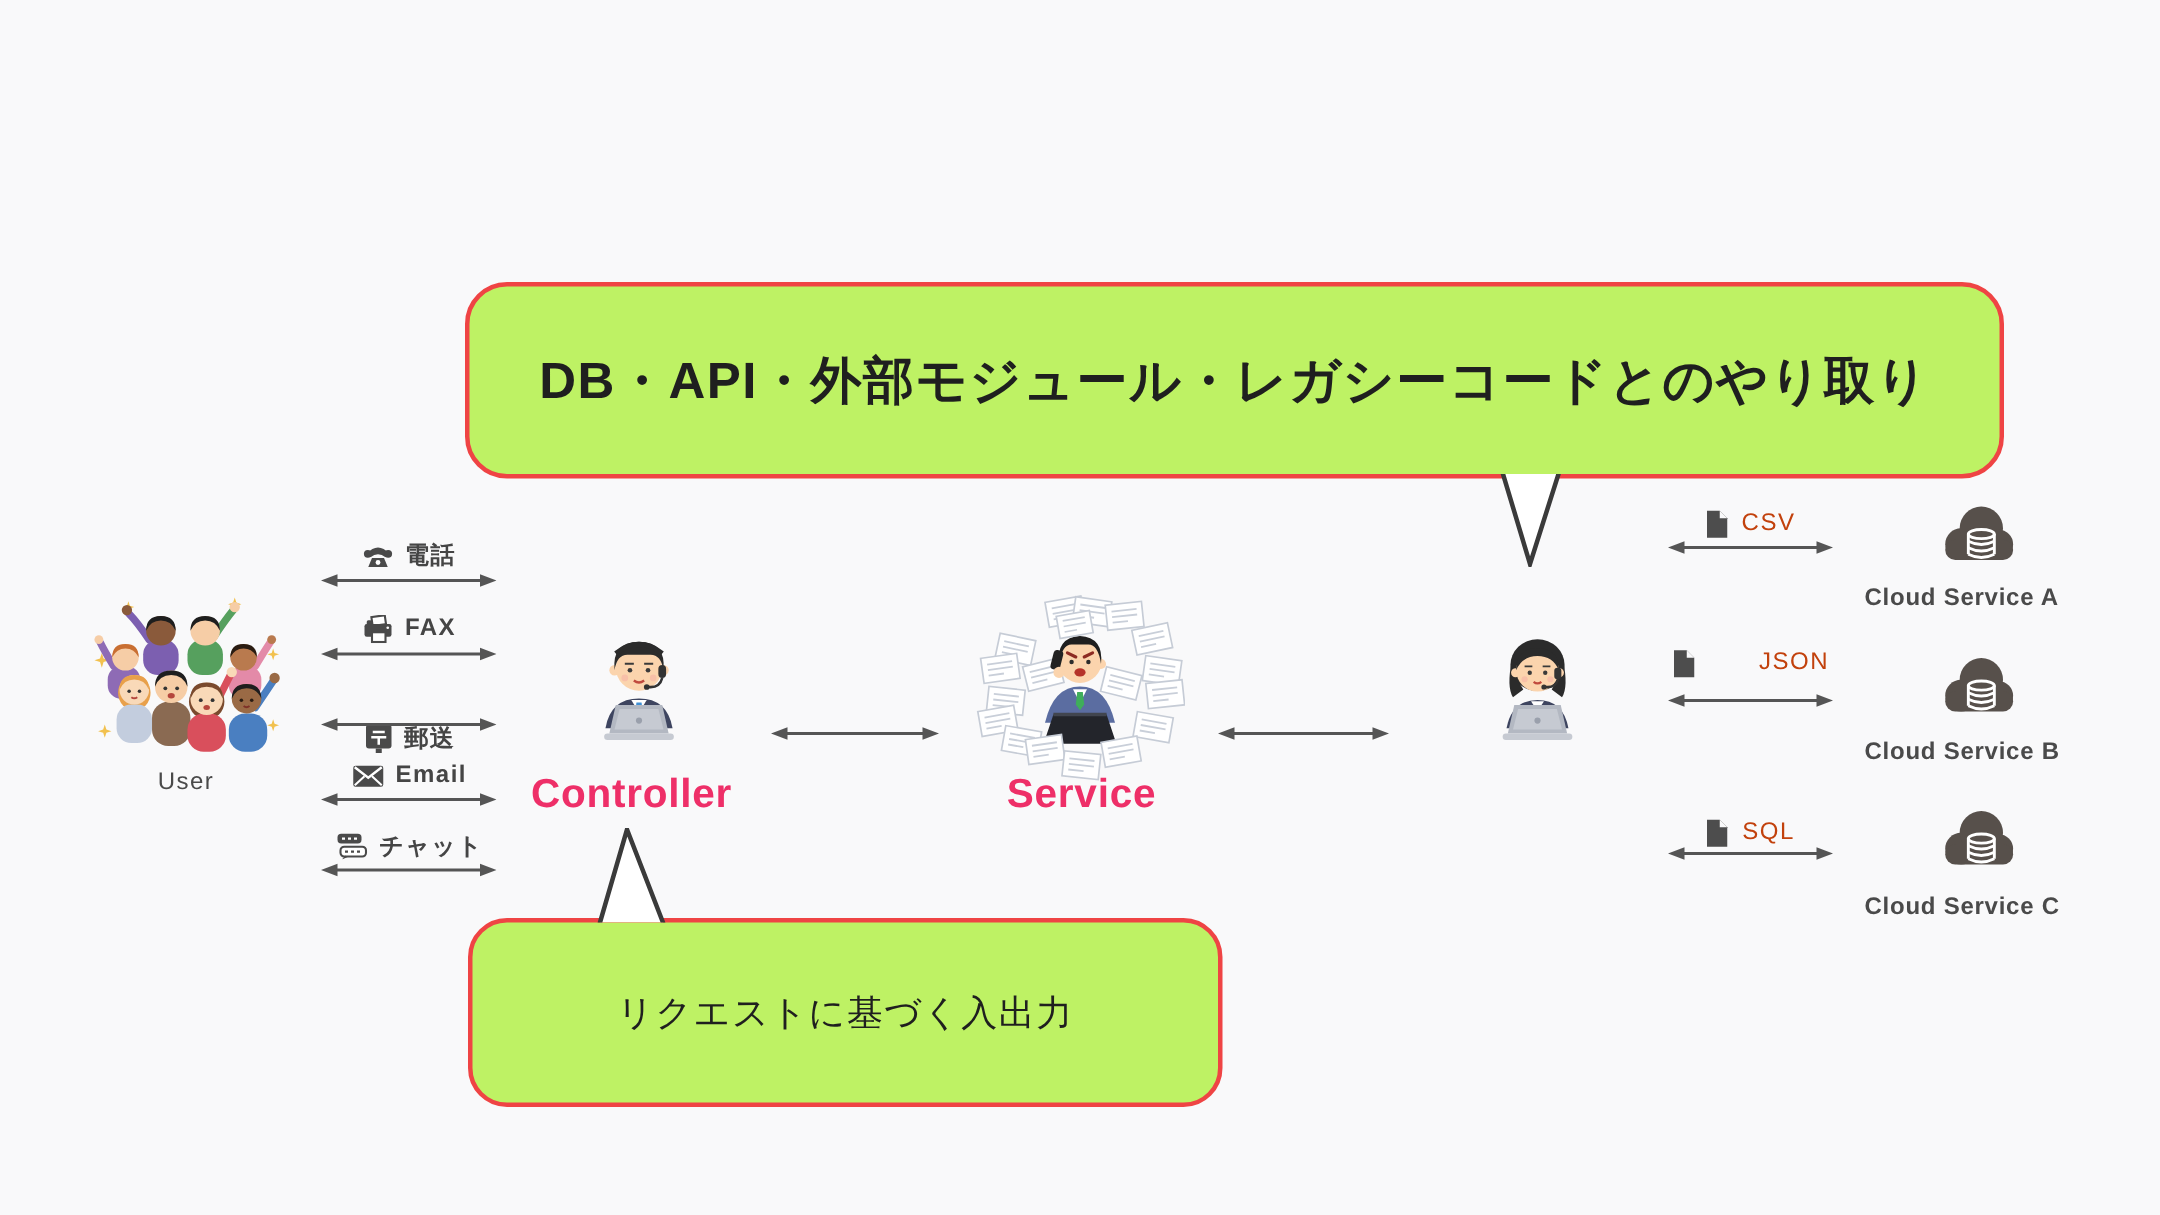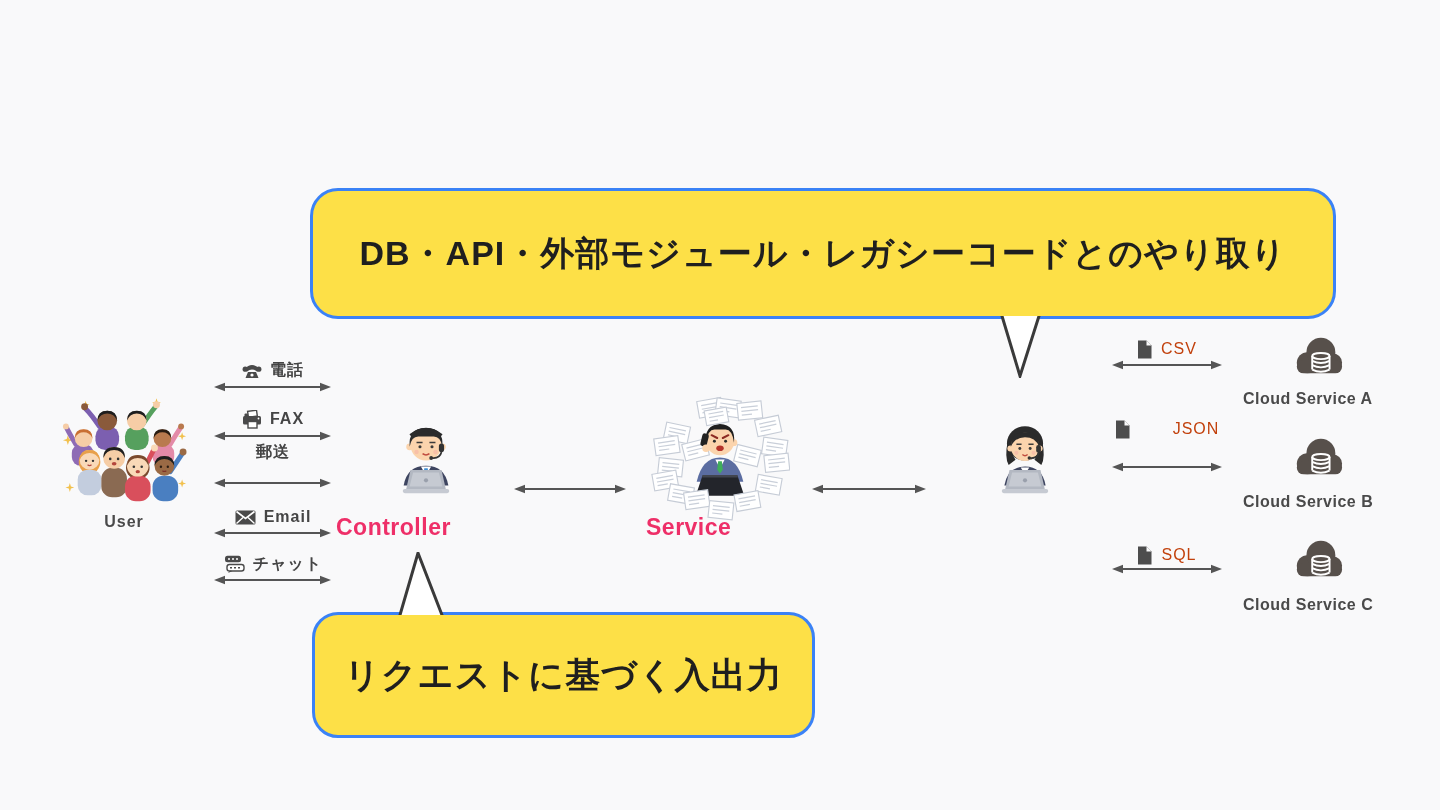--- a/index.html
+++ b/index.html
@@ -1,29 +1,29 @@
 <!DOCTYPE html>
 <html><head>
 <meta charset="utf-8">
 <style>
   html,body{margin:0;padding:0;background:#f9f9fa;}
   .canvas{position:relative;width:1440px;height:810px;background:#f9f9fa;overflow:hidden;
           font-family:"Liberation Sans","DejaVu Sans",sans-serif;color:#4a4a4a;}
   .abs{position:absolute;}
   .title{left:58px;top:68px;font-size:48px;font-weight:800;color:#3a6ba6;letter-spacing:9px;}
-  .bubble{position:absolute;box-sizing:border-box;background:#fde047;border:3px solid #3b82f6;
+  .bubble{position:absolute;box-sizing:border-box;background:#bef264;border:3px solid #ef4444;
           border-radius:28px;display:flex;align-items:center;justify-content:center;}
   .bubble-top{left:310px;top:188px;width:1026px;height:131px;}
   .bubble-top .btxt{font-size:34px;font-weight:800;color:#1f1f1f;letter-spacing:1px;}
   .bubble-bottom{left:312px;top:612px;width:503px;height:126px;border-radius:26px;}
-  .bubble-bottom .btxt{font-size:35px;font-weight:700;color:#1f1f1f;letter-spacing:1px;}
+  .bubble-bottom .btxt{font-size:24px;font-weight:400;color:#1f1f1f;letter-spacing:1px;}
   .tail{position:absolute;}
-  .user-label{left:60px;top:513px;width:128px;text-align:center;font-size:16px;font-weight:700;
+  .user-label{left:60px;top:513px;width:128px;text-align:center;font-size:16px;font-weight:400;
               color:#4a4a4a;letter-spacing:1px;}
-  .role-label{position:absolute;font-size:23px;font-weight:800;color:#ee2f68;
+  .role-label{position:absolute;text-align:center;font-size:27px;font-weight:800;color:#ee2f68;
               letter-spacing:.5px;}
   .ch-row{display:flex;align-items:center;justify-content:center;gap:8px;width:118px;height:24px;}
   .ch-label{font-size:16px;font-weight:600;color:#454545;letter-spacing:1px;white-space:nowrap;}
   .fmt-row{display:flex;align-items:center;justify-content:center;gap:9px;width:110px;height:22px;}
   .fmt-label{font-size:16px;font-weight:500;color:#c2410c;letter-spacing:1px;}
   .cloud-label{position:absolute;width:150px;text-align:left;font-size:16px;font-weight:700;
                color:#4a4a4a;letter-spacing:.5px;}
 </style>
 </head>
 <body>
@@ -137,21 +137,21 @@
       <circle cx="16.5" cy="8.5" r="0.9" fill="#fff"></circle>
     </svg>
     <span class="ch-label">FAX</span>
   </div>
   <svg class="abs" style="left:214px;top:430px;" width="117" height="12">
     <line x1="9" y1="6" x2="108" y2="6" stroke="#555" stroke-width="2"></line>
     <polygon points="0,6 11,1.8 11,10.2" fill="#555"></polygon>
       <polygon points="117,6 106,1.8 106,10.2" fill="#555"></polygon>
   </svg>
 
-  <div class="abs ch-row" style="left:214px;top:436px;flex-direction:column;">
+  <div class="abs ch-row" style="left:214px;top:480px;">
     <svg width="19" height="20" viewBox="0 0 19 20">
       <rect x="1" y="1" width="17" height="16" rx="2" fill="#4a4a4a"></rect>
       <path d="M5.5,6 h8 M4.5,9.5 h10 M9.5,9.5 v5" stroke="#fff" stroke-width="1.7"></path>
       <rect x="7.5" y="17" width="4" height="3" fill="#4a4a4a"></rect>
     </svg>
     <span class="ch-label">郵送</span>
   </div>
   <svg class="abs" style="left:214px;top:477px;" width="117" height="12">
     <line x1="9" y1="6" x2="108" y2="6" stroke="#555" stroke-width="2"></line>
     <polygon points="0,6 11,1.8 11,10.2" fill="#555"></polygon>
@@ -349,21 +349,21 @@
       <path d="M9.5,0.5 V5.5 H14.5 Z" fill="#f9f9fa"></path>
     </svg>
     <span class="fmt-label">CSV</span>
   </div>
   <svg class="abs" style="left:1112px;top:359px;" width="110" height="12">
     <line x1="9" y1="6" x2="101" y2="6" stroke="#555" stroke-width="2"></line>
     <polygon points="0,6 11,1.8 11,10.2" fill="#555"></polygon>
       <polygon points="110,6 99,1.8 99,10.2" fill="#555"></polygon>
   </svg>
 
-  <div class="abs fmt-row" style="left:1112px;top:418px;gap:43px;">
+  <div class="abs fmt-row" style="left:1112px;top:431px;gap:43px;">
     <svg width="15" height="19" viewBox="0 0 15 19">
       <path d="M1,0.5 H9.5 L14.5,5.5 V18.5 H1 Z" fill="#4d4d4d"></path>
       <path d="M9.5,0.5 V5.5 H14.5 Z" fill="#f9f9fa"></path>
     </svg>
     <span class="fmt-label">JSON</span>
   </div>
   <svg class="abs" style="left:1112px;top:461px;" width="110" height="12">
     <line x1="9" y1="6" x2="101" y2="6" stroke="#555" stroke-width="2"></line>
     <polygon points="0,6 11,1.8 11,10.2" fill="#555"></polygon>
       <polygon points="110,6 99,1.8 99,10.2" fill="#555"></polygon>

